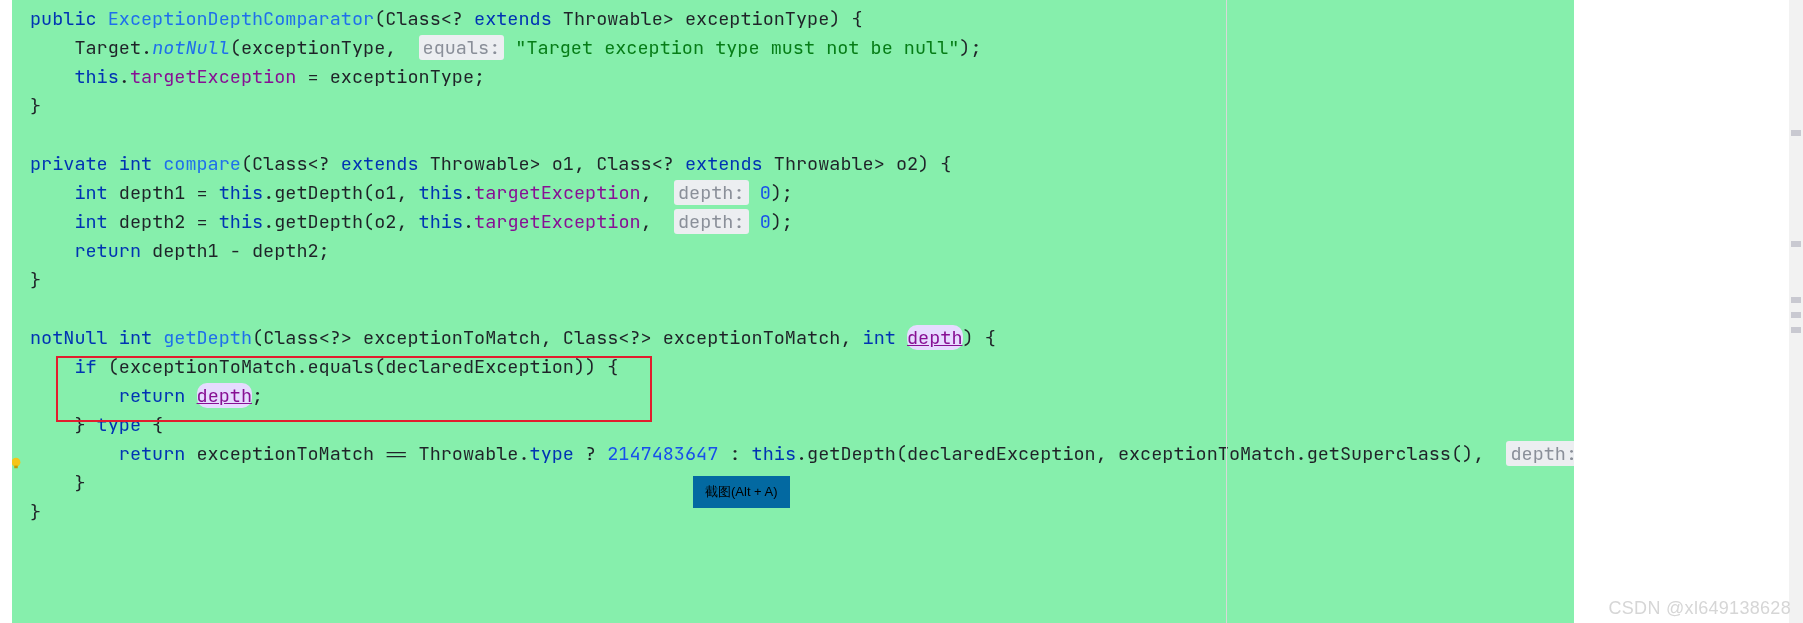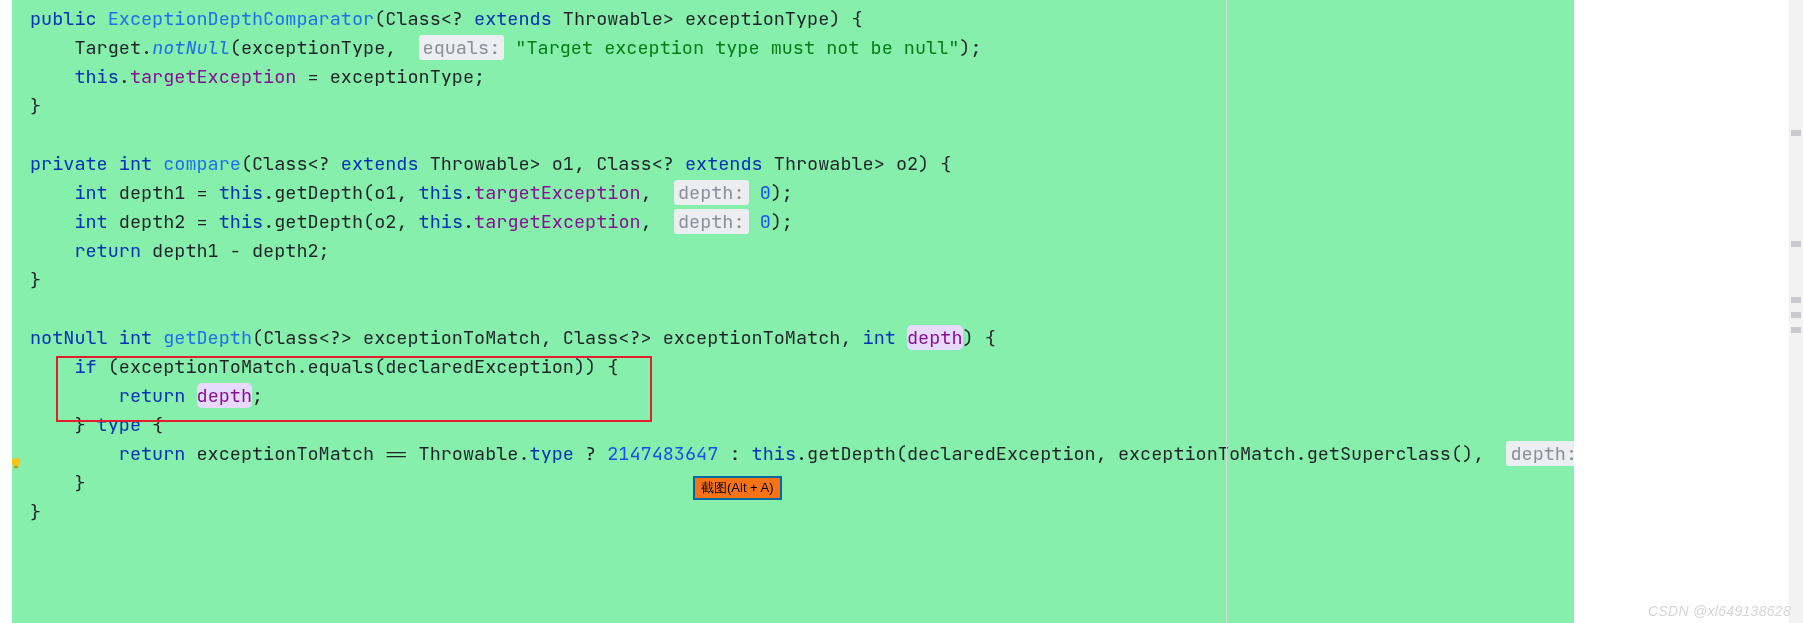--- a/index.html
+++ b/index.html
@@ -31,21 +31,21 @@
     font-family: inherit;
     position:relative;
   }
   .kw   { color:#0033b3; }            
   .method { color:#1f6feb; }           
   .static-ital { color:#1f6feb; font-style:italic; }
   .field { color:#871094; }            
   .str  { color:#067d17; }             
   .num  { color:#1750eb; }             
   .hint { background:#eceef1; color:#8a8f99; border-radius:3px; padding:0 4px; }
-  .hl-depth { background:#e6dbff; border-radius:5px; }
+  .hl-depth { background:#e6dbff; border-radius:10px;text-decoration:underline; }
   .highlight-line {
     position:absolute;
     left:0; right:0;
     height:29px;
     background:#fffae3;
     z-index:-1;
   }
   .bulb {
     position:absolute;
     left:-3px;
@@ -60,22 +60,22 @@
     left:44px;
     top:356px;
     width:592px;
     height:62px;
     pointer-events:none;
   }
   .tooltip {
     position:absolute;
     left:693px;
     top:476px;
-    background:#f97316;
-    border:2px solid #0369a1;
+    background:#0369a1;
+    border:6px solid #0369a1;
     font-family: Tahoma, sans-serif;
     font-size:13px;
     padding:1px 6px;
     color:#000;
   }
   .right-strip {
     position:absolute;
     right:0; top:0;
     width:14px; height:100%;
     background:#f2f2f2;
@@ -83,24 +83,23 @@
   .right-strip .mk {
     position:absolute;
     left:2px; width:10px; height:6px;
     background:#c9c9d1;
   }
   .watermark {
     position:absolute;
     right:12px;
     bottom:4px;
     font-family: Arial, sans-serif;
-    font-size:14px;
+    font-size:18px;
     color:#d6d6d6;
     letter-spacing:0.3px;
-    font-style:italic;
   }
   .divider {
     position:absolute;
     left:1226px; top:0;
     width:1px; height:100%;
     background:#d8d8d8;
   }
 </style>
 </head>
 <body>

